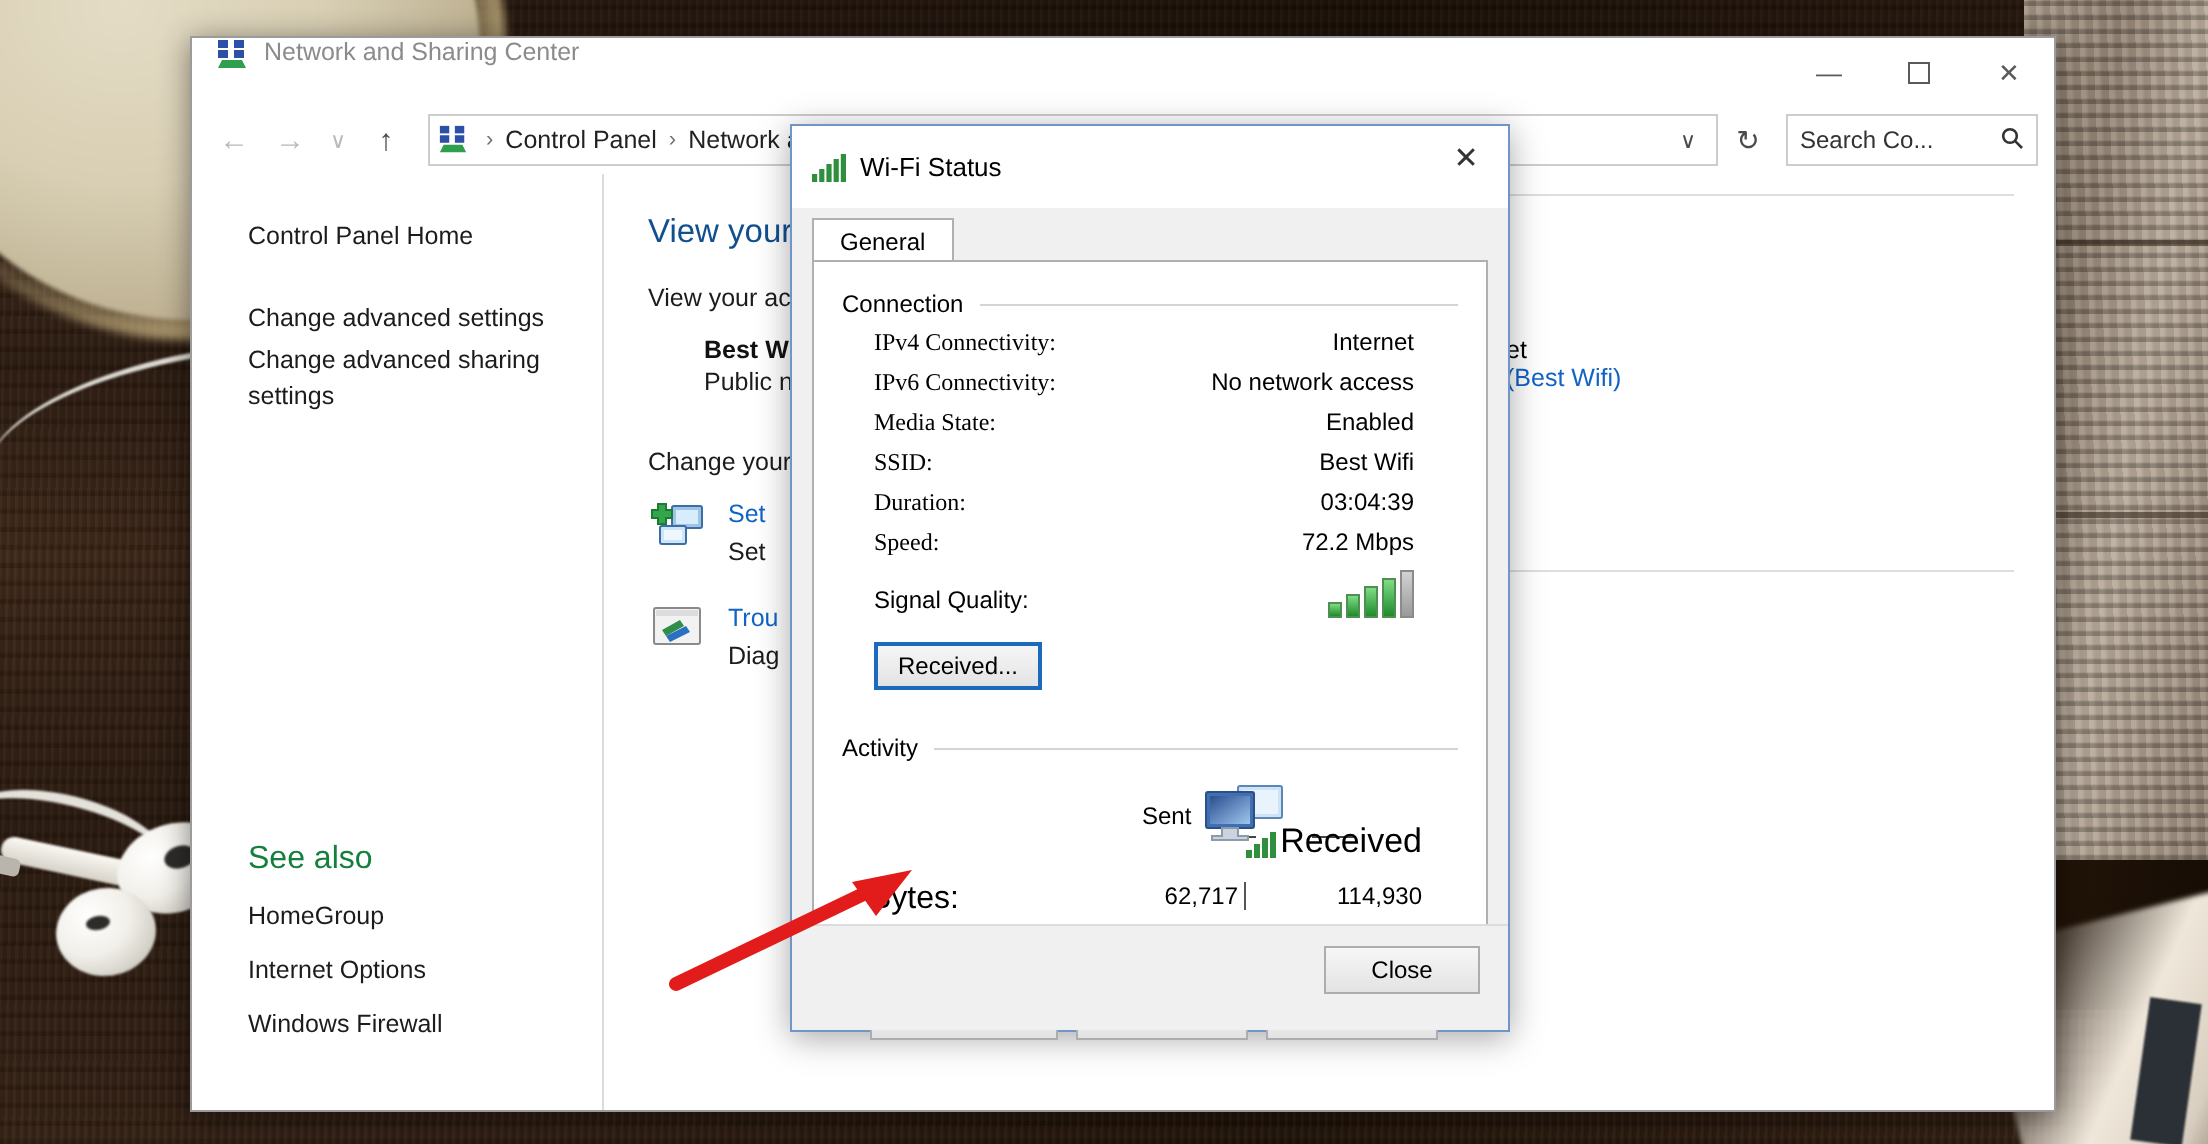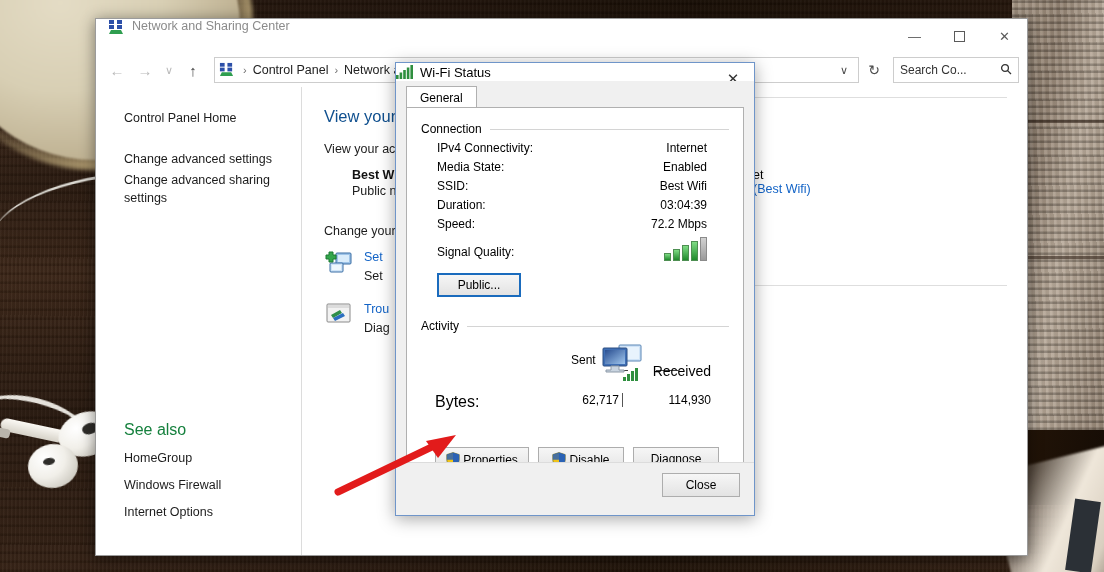--- a/index.html
+++ b/index.html
@@ -135,56 +135,56 @@
   .task-ico{width:30px;height:28px;flex:none;position:relative;}
   .task-t{font-size:12.5px;color:#1263c6;line-height:15px;}
   .task-d{font-size:12.5px;color:#1c1c1c;line-height:16px;margin-top:3px;}
 
   
   #dialog{
     position:absolute;left:395px;top:62px;width:358px;height:452px;
     background:#f0f0f0;border:1px solid #6f95c9;box-shadow:0 3px 16px rgba(0,0,0,.35);
     font-size:12px;color:#000;
   }
-  .dlg-title{height:18px;background:#fff;display:flex;align-items:center;position:relative;}
+  .dlg-title{height:41px;background:#fff;display:flex;align-items:center;padding-left:10px;position:relative;}
   .wifi-ico{width:17px;height:14px;position:relative;margin-right:7px;}
   .dlg-title-text{font-size:13px;color:#000;}
   .dlg-close{position:absolute;right:0;top:0;width:42px;height:32px;display:flex;align-items:center;justify-content:center;font-size:15px;color:#333;}
 
   .tabstrip{padding:4px 0 0 10px;background:#f0f0f0;height:22px;box-sizing:content-box;position:relative;}
   .tab{
     display:inline-block;padding:4px 13px 5px;font-size:12px;background:#fff;
     border:1px solid #b0b0b0;border-bottom:none;position:relative;top:1px;
   }
   .tabpage{
     margin:0 10px;background:#fff;border:1px solid #b0b0b0;height:356px;box-sizing:border-box;position:relative;padding:0 14px;
   }
   .grp{margin-top:14px;display:flex;align-items:center;gap:8px;}
   .grp-label{font-size:12px;color:#000;}
   .grp-line{flex:1;height:1px;background:#d4d4d4;}
   .kv{display:flex;font-size:12px;margin-top:5px;padding-left:16px;}
-  .kv .k{width:160px;color:#000;}
+  .kv .k{width:160px;color:#000;font-family:Liberation Serif, serif;}
   .kv .v{flex:1;text-align:right;color:#000;padding-right:22px;}
   .sigrow{display:flex;align-items:flex-end;margin-top:8px;padding-left:16px;}
   .sigrow .k{width:160px;font-size:12px;padding-bottom:2px;}
   .sigbars{margin-left:auto;margin-right:22px;display:flex;align-items:flex-end;gap:2px;height:22px;}
   .bar{width:5px;border:1px solid #4e8f52;background:linear-gradient(180deg,#7fdc85,#1f8a2c);}
   .bar.off{border-color:#8b8b8b;background:linear-gradient(180deg,#d2d2d2,#9a9a9a);}
 
   .btnrow{display:flex;gap:9px;margin-top:12px;padding-left:16px;}
   .btn{
     font-size:12px;background:linear-gradient(180deg,#f6f6f6,#e3e3e3);
     border:1px solid #adadad;padding:4px 0;text-align:center;color:#000;cursor:default;
     font-family:"Liberation Sans",sans-serif;
   }
   .btn.focus{border:2px solid #1a6bbd;padding:3px 0;}
 
   .act-center{position:relative;height:92px;margin-top:8px;}
   .sent-label{position:absolute;left:150px;top:12px;font-size:12px;}
-  .recv-label{position:absolute;right:18px;top:22px;font-size:14px;}
+  .recv-label{position:absolute;right:18px;top:22px;font-size:17px;}
   .dash{position:absolute;top:29px;width:22px;height:1px;background:#444;}
   .pcicon{position:absolute;left:176px;top:2px;width:52px;height:46px;}
   .tick{position:absolute;left:201px;top:52px;width:1px;height:14px;background:#555;}
   .bytes-k{position:absolute;left:14px;top:52px;font-size:16px;}
   .bytes-sent{position:absolute;left:126px;top:52px;font-size:12px;width:72px;text-align:right;}
   .bytes-recv{position:absolute;right:18px;top:52px;font-size:12px;}
 
   .shield{width:14px;height:15px;position:relative;display:inline-block;vertical-align:-3px;margin-right:3px;}
   .footer{position:absolute;left:0;right:0;bottom:0;height:52px;background:#f0f0f0;border-top:1px solid #dcdcdc;}
   .footer .btn{position:absolute;right:14px;top:10px;width:76px;}
@@ -276,22 +276,22 @@
 
     <div class="sidebar">
       <div class="side-link">Control Panel Home</div>
       <div class="gap-lg"></div>
       <div class="side-link">Change advanced settings</div>
       <div class="side-link">Change advanced sharing settings</div>
 
       <div class="seealso">
         <div class="seealso-h">See also</div>
         <div class="side-link">HomeGroup</div>
+        <div class="side-link">Internet Options</div>
         <div class="side-link">Windows Firewall</div>
-        <div class="side-link">Internet Options</div>
       </div>
     </div>
 
     <div class="content">
       <div class="h1">View your</div>
       <div class="ctext">View your acti</div>
 
       <div class="netrow">
         <div class="netcol">
           <div class="net-name">Best Wifi</div>
@@ -369,20 +369,24 @@
     <div class="grp">
       <span class="grp-label">Connection</span>
       <span class="grp-line"></span>
     </div>
 
     <div class="kv">
       <span class="k">IPv4 Connectivity:</span>
       <span class="v">Internet</span>
     </div>
     <div class="kv">
+      <span class="k">IPv6 Connectivity:</span>
+      <span class="v">No network access</span>
+    </div>
+    <div class="kv">
       <span class="k">Media State:</span>
       <span class="v">Enabled</span>
     </div>
     <div class="kv">
       <span class="k">SSID:</span>
       <span class="v">Best Wifi</span>
     </div>
     <div class="kv">
       <span class="k">Duration:</span>
       <span class="v">03:04:39</span>
@@ -397,21 +401,21 @@
       <span class="sigbars">
         <span class="bar" style="height:6px"></span>
         <span class="bar" style="height:10px"></span>
         <span class="bar" style="height:14px"></span>
         <span class="bar" style="height:18px"></span>
         <span class="bar off" style="height:22px"></span>
       </span>
     </div>
 
     <div class="btnrow">
-      <div class="btn focus" style="width:80px">Public...</div>
+      <div class="btn focus" style="width:80px">Received...</div>
     </div>
 
     <div class="grp" style="margin-top:22px">
       <span class="grp-label">Activity</span>
       <span class="grp-line"></span>
     </div>
 
     <div class="act-center">
       <span class="sent-label">Sent</span>
       <span class="dash" style="left:185px"></span>

